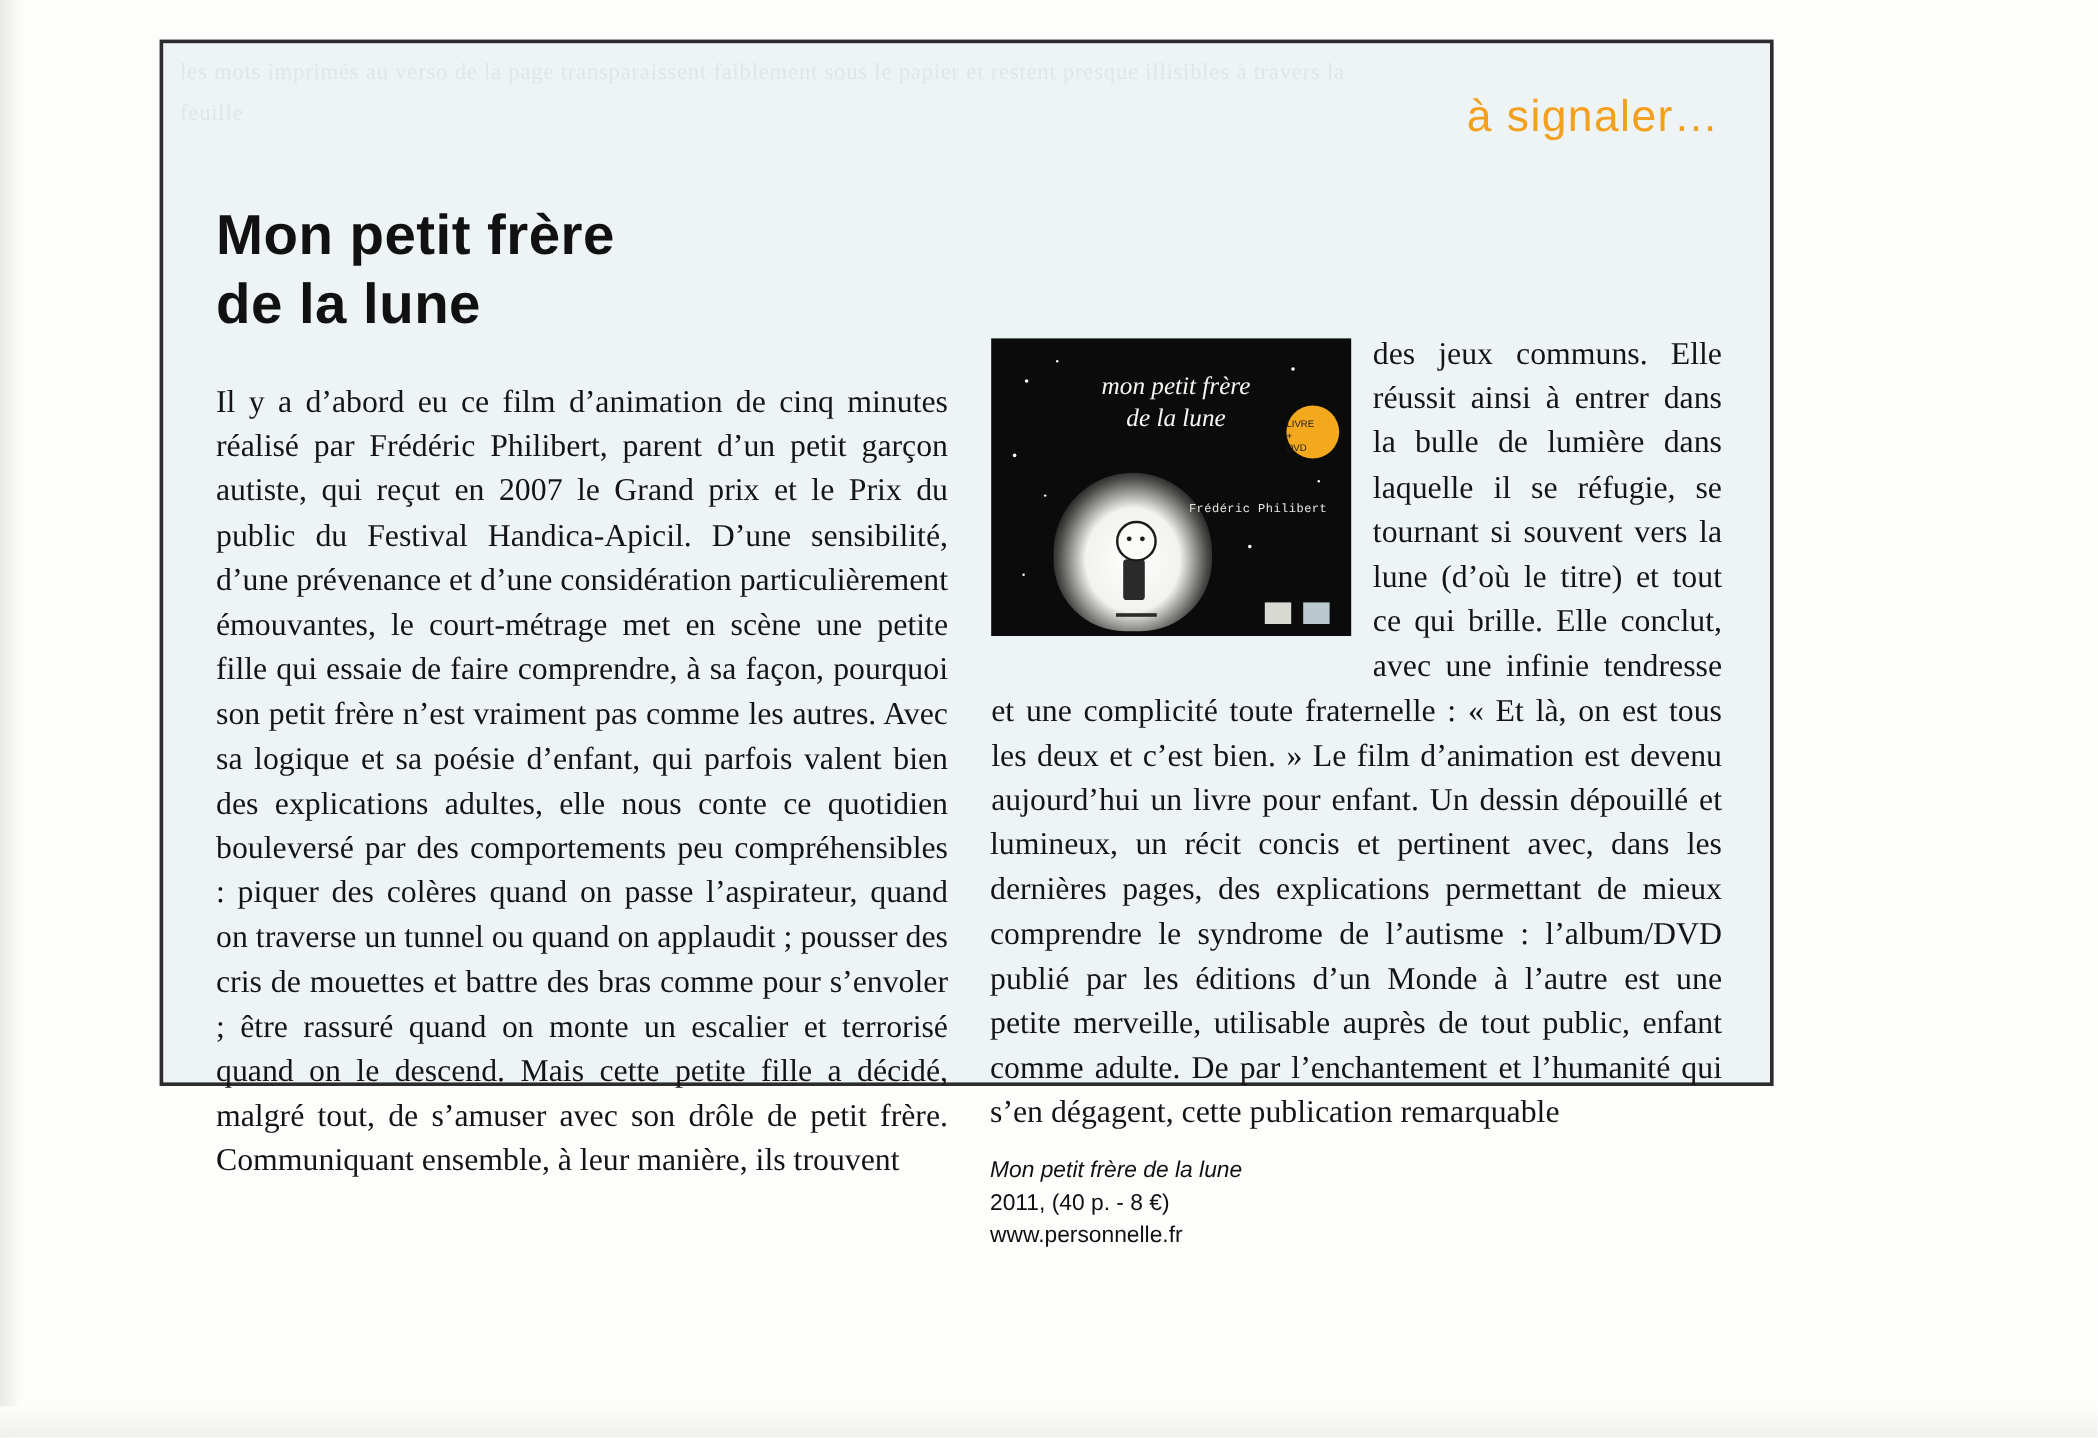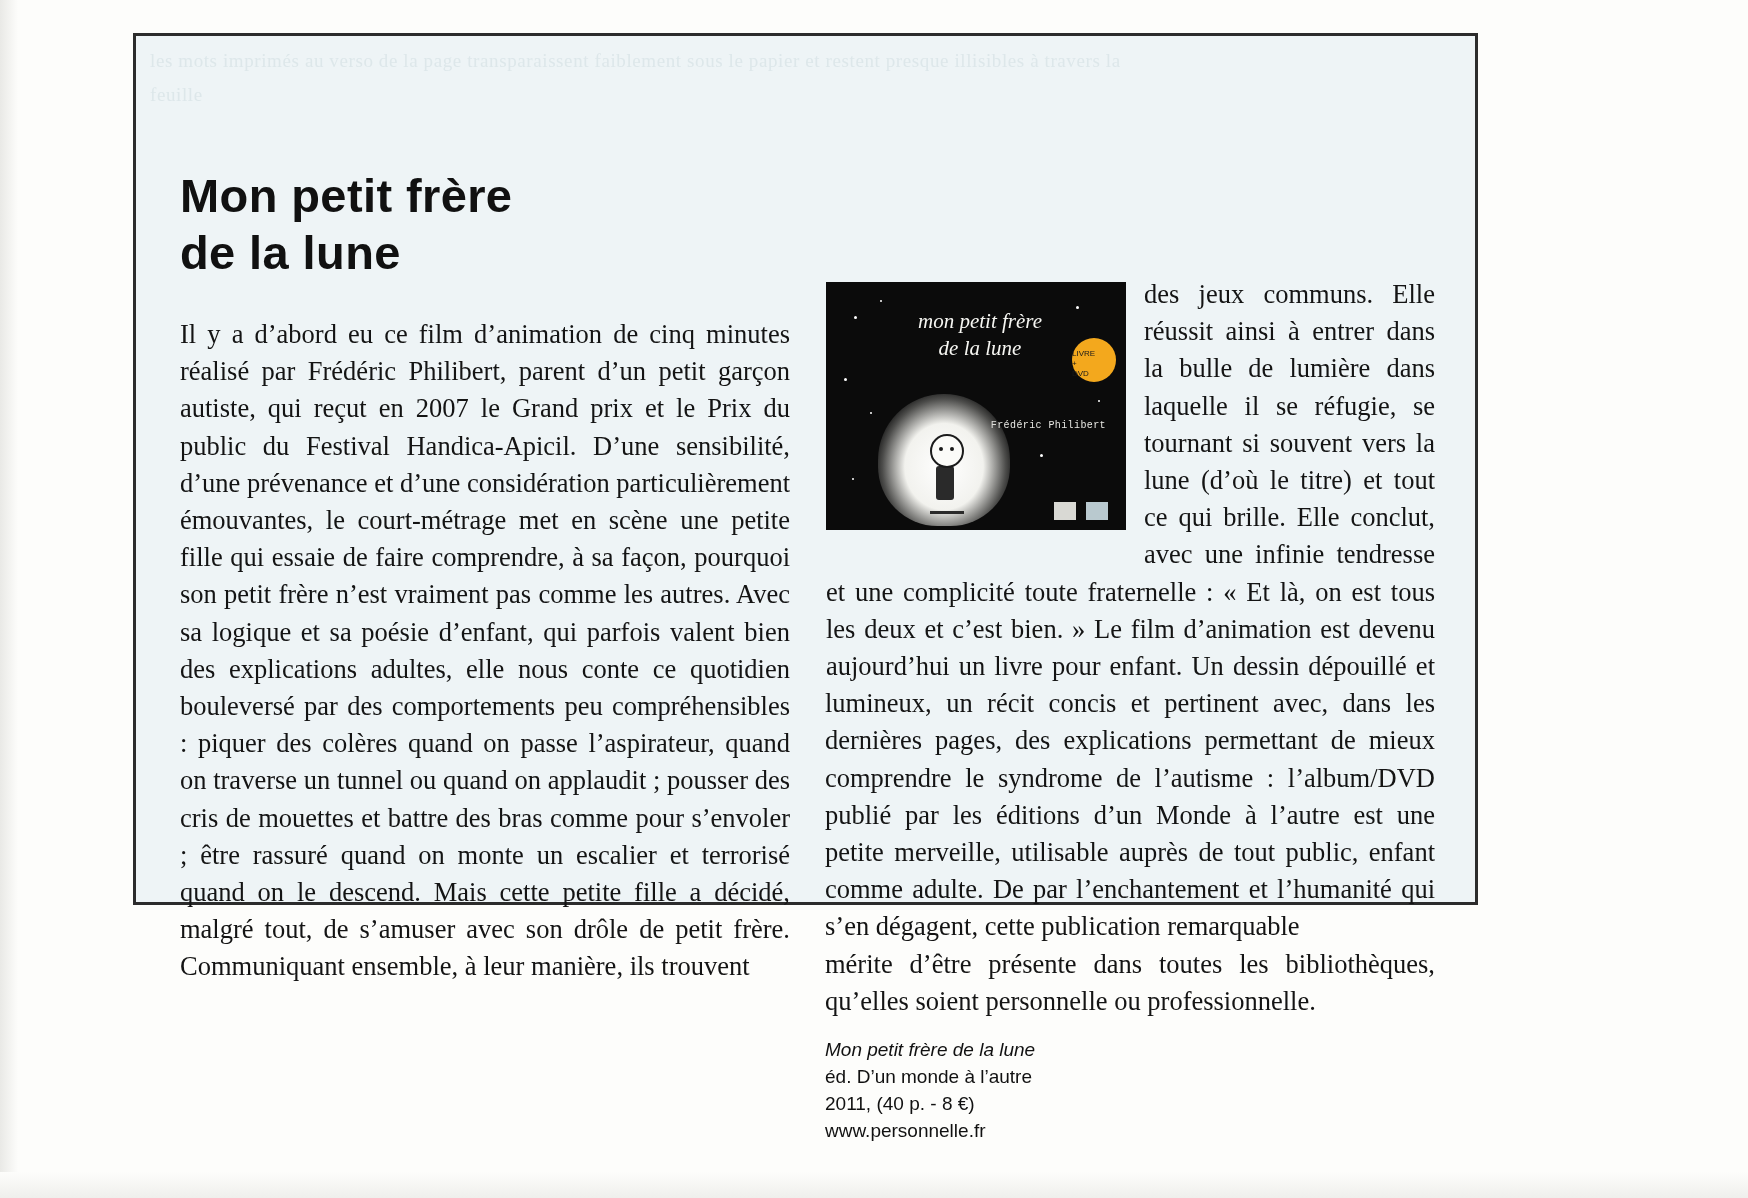--- a/index.html
+++ b/index.html
@@ -254,20 +254,21 @@
 
 <div class="page">
 
   <div class="scan-edge-left"></div>
   <div class="scan-edge-bottom"></div>
 
   <div class="article-box">
 
     <div class="ghost">les mots imprimés au verso de la page transparaissent faiblement sous le papier et restent presque illisibles à travers la feuille</div>
 
+    <div class="kicker">à signaler…</div>
 
     <h1 class="title" style="white-space: pre-line;">Mon petit frère
 de la lune</h1>
 
     <div class="columns">
 
       <div class="col col-left">
         <p class="body-text">Il y a d’abord eu ce film d’animation de cinq minutes réalisé par Frédéric Philibert, parent d’un petit garçon autiste, qui reçut en 2007 le Grand prix et le Prix du public du Festival Handica-Apicil. D’une sensibilité, d’une prévenance et d’une considération particulièrement émouvantes, le court-métrage met en scène une petite fille qui essaie de faire comprendre, à sa façon, pourquoi son petit frère n’est vraiment pas comme les autres. Avec sa logique et sa poésie d’enfant, qui parfois valent bien des explications adultes, elle nous conte ce quotidien bouleversé par des comportements peu compréhensibles : piquer des colères quand on passe l’aspirateur, quand on traverse un tunnel ou quand on applaudit ; pousser des cris de mouettes et battre des bras comme pour s’envoler ; être rassuré quand on monte un escalier et terrorisé quand on le descend. Mais cette petite fille a décidé, malgré tout, de s’amuser avec son drôle de petit frère. Communiquant ensemble, à leur manière, ils trouvent</p>
       </div>
 
@@ -300,25 +301,23 @@
                 <span class="cover-kid-eye l"></span>
                 <span class="cover-kid-eye r"></span>
               </div>
 
               <div class="logo-blk a"></div>
               <div class="logo-blk b"></div>
             </div>
           </div>
 
           <p class="body-text">des jeux communs. Elle réussit ainsi à entrer dans la bulle de lumière dans laquelle il se réfugie, se tournant si souvent vers la lune (d’où le titre) et tout ce qui brille. Elle conclut, avec une infinie tendresse et une complicité toute fraternelle : « Et là, on est tous les deux et c’est bien. » Le film d’animation est devenu aujourd’hui un livre pour enfant. Un dessin dépouillé et lumineux, un récit concis et pertinent avec, dans les dernières pages, des explications permettant de mieux comprendre le syndrome de l’autisme : l’album/DVD publié par les éditions d’un Monde à l’autre est une petite merveille, utilisable auprès de tout public, enfant comme adulte. De par l’enchantement et l’humanité qui s’en dégagent, cette publication remarquable</p>
-          <p class="body-text" style="margin-top:0;">mérite d’être présente dans toutes les bibliothèques, qu’elles soient personnelle ou professionnelle.</p>
 
           <div class="credits">
             <div class="it">Mon petit frère de la lune</div>
-            <div>éd. D’un monde à l’autre</div>
             <div>2011, (40 p. - 8 €)</div>
             <div>www.personnelle.fr</div>
           </div>
         </div>
       </div>
 
     </div>
   </div>
 
 

